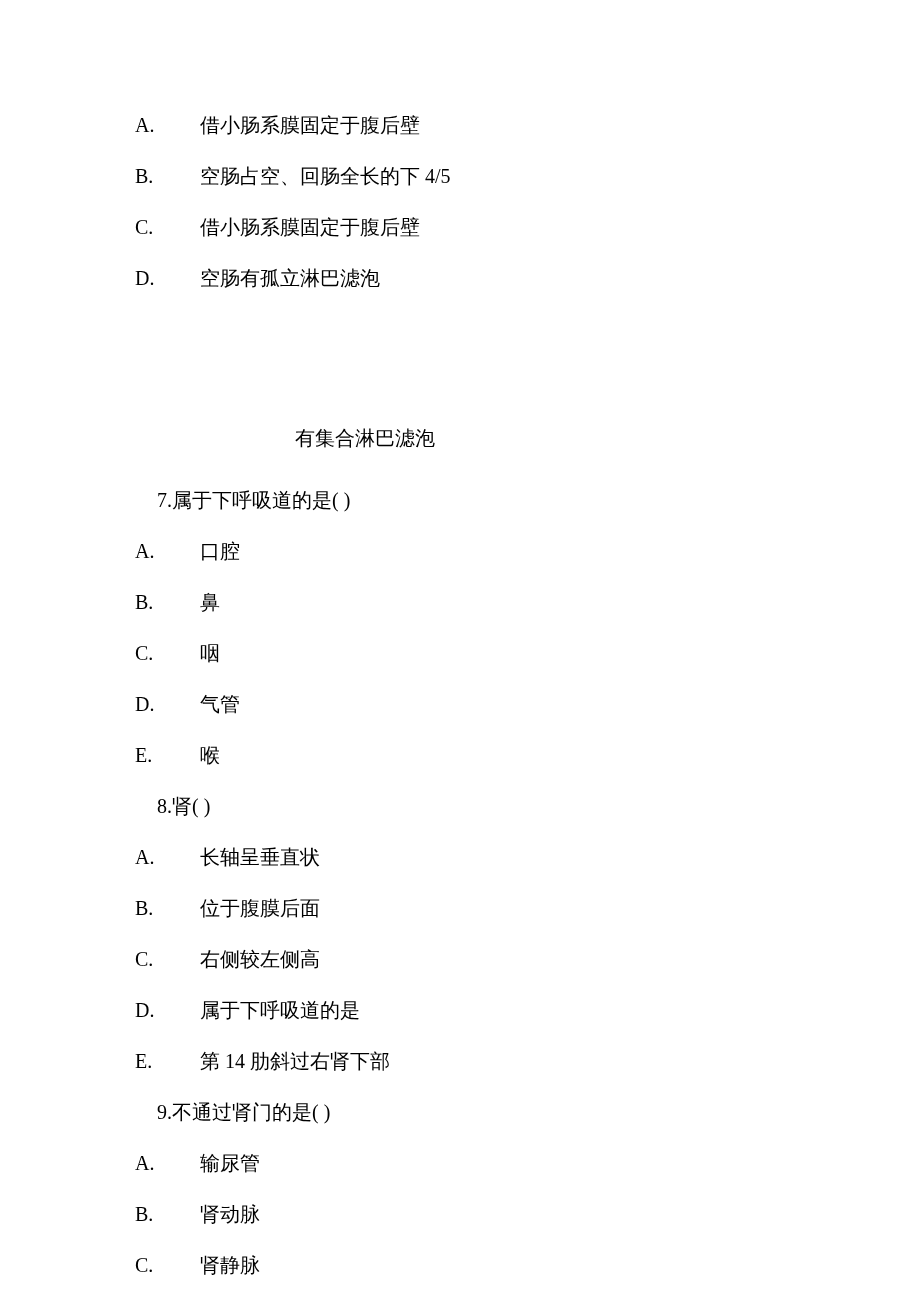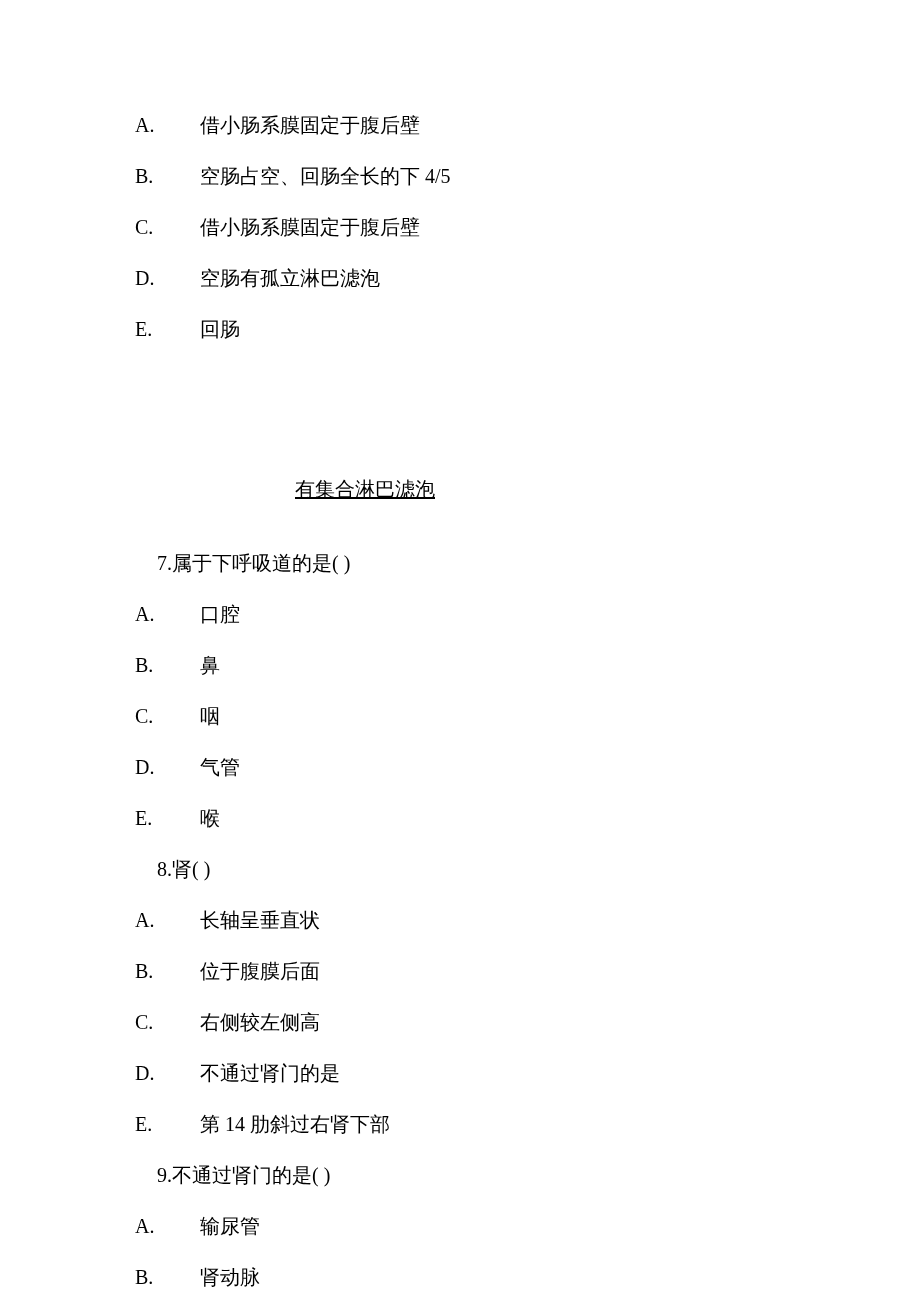--- a/index.html
+++ b/index.html
@@ -28,23 +28,22 @@
   .opt-text {
     display: inline-block;
     vertical-align: top;
   }
   .question-line {
     margin-bottom: 21px;
     margin-left: 22px;
   }
   .centered-fragment {
     margin-top: 130px;
-    margin-bottom: 44px;
+    margin-bottom: 32px;
     margin-left: 160px;
-    text-decoration: underline;
   }
 </style>
 </head>
 <body>
 
 <div class="page">
 
   <div class="option-line">
     <span class="opt-letter">A.</span>
     <span class="opt-text">借小肠系膜固定于腹后壁</span>
@@ -53,24 +52,20 @@
     <span class="opt-letter">B.</span>
     <span class="opt-text">空肠占空、回肠全长的下 4/5</span>
   </div>
   <div class="option-line">
     <span class="opt-letter">C.</span>
     <span class="opt-text">借小肠系膜固定于腹后壁</span>
   </div>
   <div class="option-line">
     <span class="opt-letter">D.</span>
     <span class="opt-text">空肠有孤立淋巴滤泡</span>
-  </div>
-  <div class="option-line">
-    <span class="opt-letter">E.</span>
-    <span class="opt-text"> 回肠</span>
   </div>
 
   <div class="centered-fragment">有集合淋巴滤泡</div>
 
   <div class="question-line">7.属于下呼吸道的是(   )</div>
   <div class="option-line">
     <span class="opt-letter">A.</span>
     <span class="opt-text">口腔</span>
   </div>
   <div class="option-line">
@@ -98,21 +93,21 @@
   <div class="option-line">
     <span class="opt-letter">B.</span>
     <span class="opt-text">位于腹膜后面</span>
   </div>
   <div class="option-line">
     <span class="opt-letter">C.</span>
     <span class="opt-text">右侧较左侧高</span>
   </div>
   <div class="option-line">
     <span class="opt-letter">D.</span>
-    <span class="opt-text">不通过肾门的是</span>
+    <span class="opt-text">属于下呼吸道的是</span>
   </div>
   <div class="option-line">
     <span class="opt-letter">E.</span>
     <span class="opt-text">  第 14 肋斜过右肾下部</span>
   </div>
 
   <div class="question-line">9.不通过肾门的是(  )</div>
   <div class="option-line">
     <span class="opt-letter">A.</span>
     <span class="opt-text">输尿管</span>

